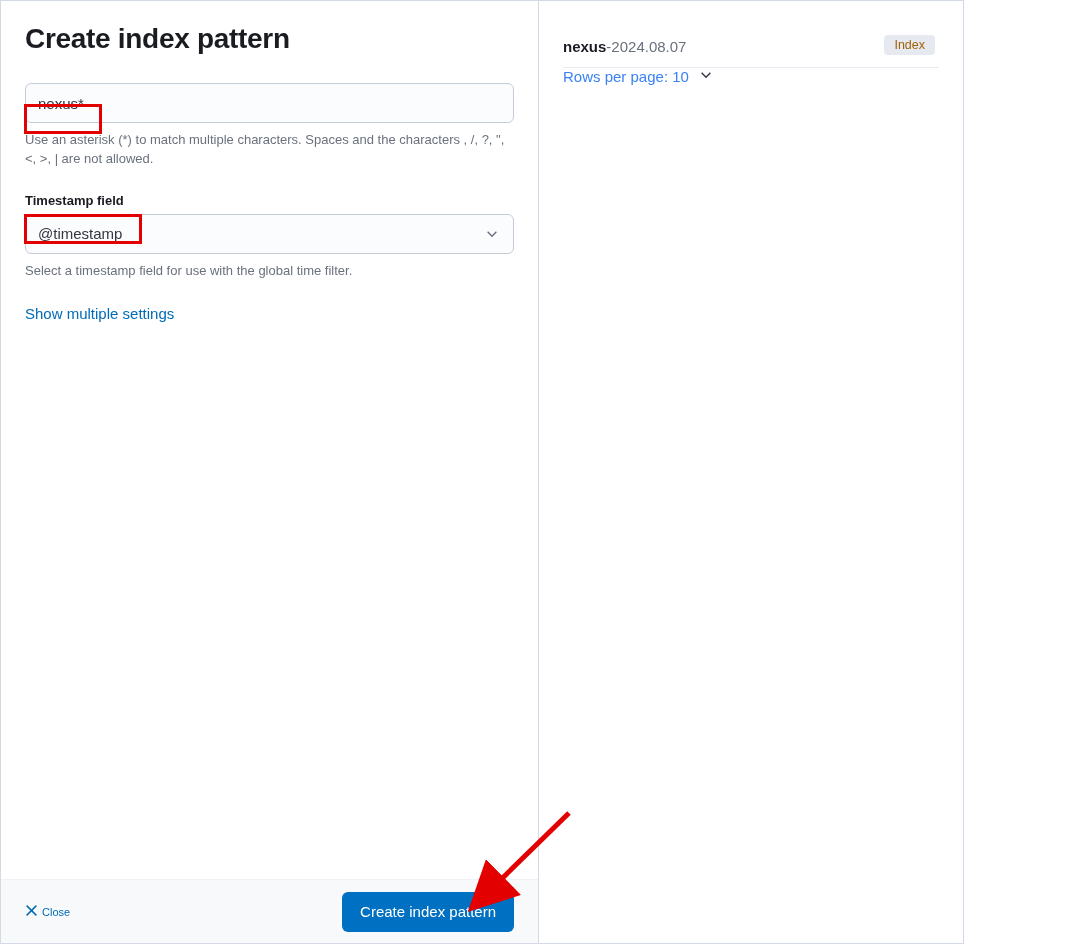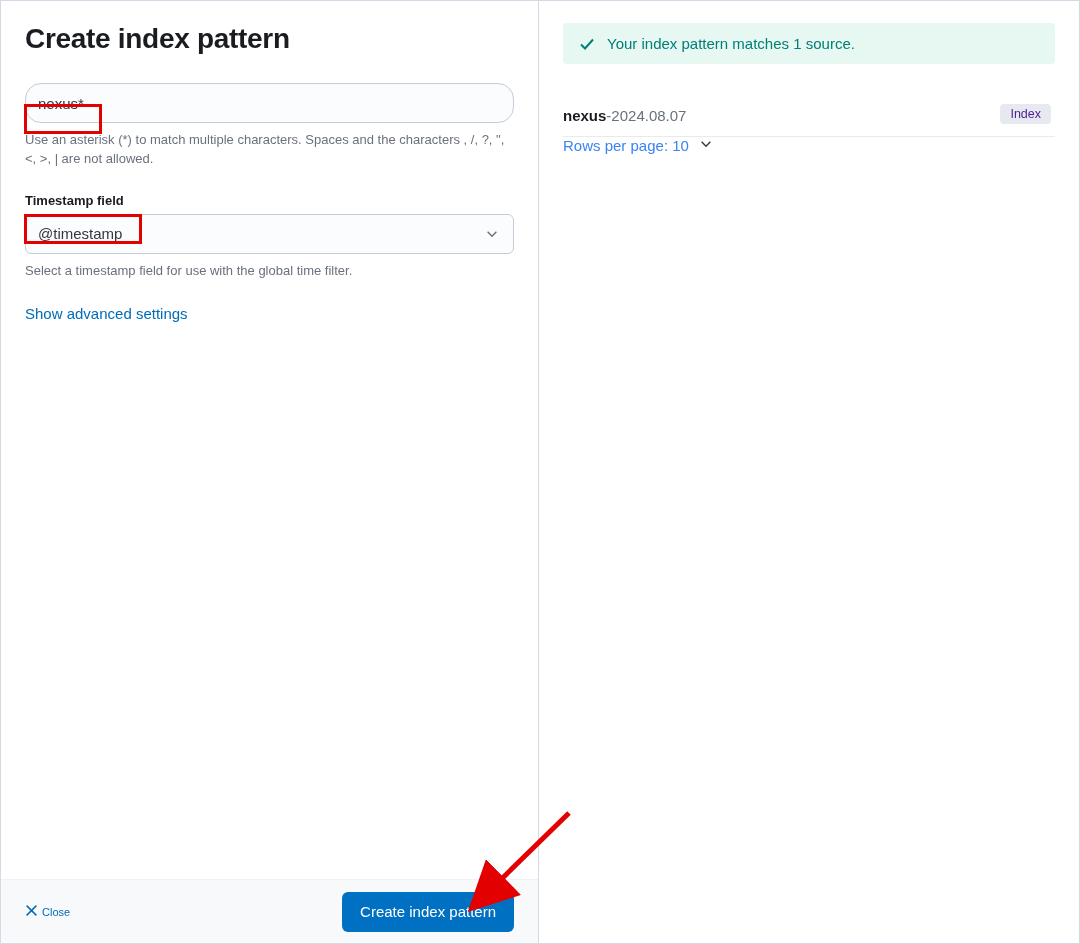--- a/index.html
+++ b/index.html
@@ -1,18 +1,18 @@
 <!DOCTYPE html>
 <html><head>
 <meta charset="utf-8">
 <style>
   * { box-sizing: border-box; }
   html, body { margin: 0; padding: 0; font-family: -apple-system, BlinkMacSystemFont, "Segoe UI", Helvetica, Arial, sans-serif; color: #1a1c21; }
   .page {
-    width: 1080px;
+    width: 964px;
     height: 944px;
     border: 1px solid #d3dae6;
     display: flex;
     position: relative;
     background: #fff;
     overflow: hidden;
   }
   .left-pane {
     width: 538px;
     height: 100%;
@@ -38,21 +38,21 @@
   .field-label {
     font-size: 13px;
     font-weight: 600;
     margin: 0 0 6px 0;
     color: #1a1c21;
   }
   .text-input-wrap {
     width: 100%;
     height: 40px;
     border: 1px solid #c5cdd8;
-    border-radius: 16px;
+    border-radius: 6px;
     background: #fbfcfd;
     position: relative;
     display: flex;
     align-items: center;
     padding: 0 12px;
     box-shadow: inset 0 1px 2px rgba(0,0,0,0.02);
   }
   .text-input-value {
     font-size: 15px;
     color: #343741;
@@ -142,21 +142,21 @@
     align-items: flex-end;
     justify-content: space-between;
     padding: 12px 4px 12px 0;
     border-bottom: 1px solid #e6ebf1;
   }
   .match-name { font-size: 15px; }
   .match-name b { font-weight: 700; }
   .match-name .dim { color: #6a717d; font-weight: 400; }
   .badge {
     background: #e6e9ef;
-    color: #4c1d95;
+    color: #a16207;
     font-size: 12.5px;
     padding: 3px 10px;
     border-radius: 4px;
   }
   .rows-per-page {
     display: inline-flex;
     align-items: center;
     gap: 10px;
     font-size: 15px;
     color: #3b82f6;
@@ -201,47 +201,39 @@
           <span class="select-caret">
             <svg viewBox="0 0 16 16" fill="none" stroke="currentColor" stroke-width="1.6">
                 <polyline points="3,5.5 8,10.5 13,5.5"></polyline>
               </svg>
           </span>
         </div>
         <div class="highlight-box" style="left:-1px; top:21px; width:118px; height:30px;"></div>
         <div class="help-text">Select a timestamp field for use with the global time filter.</div>
       </div>
 
-      <span class="link">Show advanced settings</span>
+      <span class="link">Show multiple settings</span>
 
     </div>
 
     <div class="footer">
       <span class="close-btn">
         <span>
           <svg viewBox="0 0 16 16" fill="none" stroke="currentColor" stroke-width="1.8">
               <line x1="2" y1="2" x2="14" y2="14"></line>
               <line x1="14" y1="2" x2="2" y2="14"></line>
             </svg>
         </span>
         <span>Close</span>
       </span>
       <button class="primary-btn">Create index pattern</button>
     </div>
   </div>
 
   <div class="right-pane">
-    <div class="callout">
-      <span class="check">
-        <svg viewBox="0 0 16 16" fill="none" stroke="currentColor" stroke-width="2">
-            <polyline points="2,8.5 6,12.5 14,3.5"></polyline>
-          </svg>
-      </span>
-      <span class="callout-text">Your index pattern matches 1 source.</span>
-    </div>
 
     <div class="match-row">
       <span class="match-name">
         <b>nexus</b><span class="dim">-2024.08.07</span>
       </span>
       <span class="badge">Index</span>
     </div>
 
     <div class="rows-per-page">
       <span>Rows per page: 10</span>

